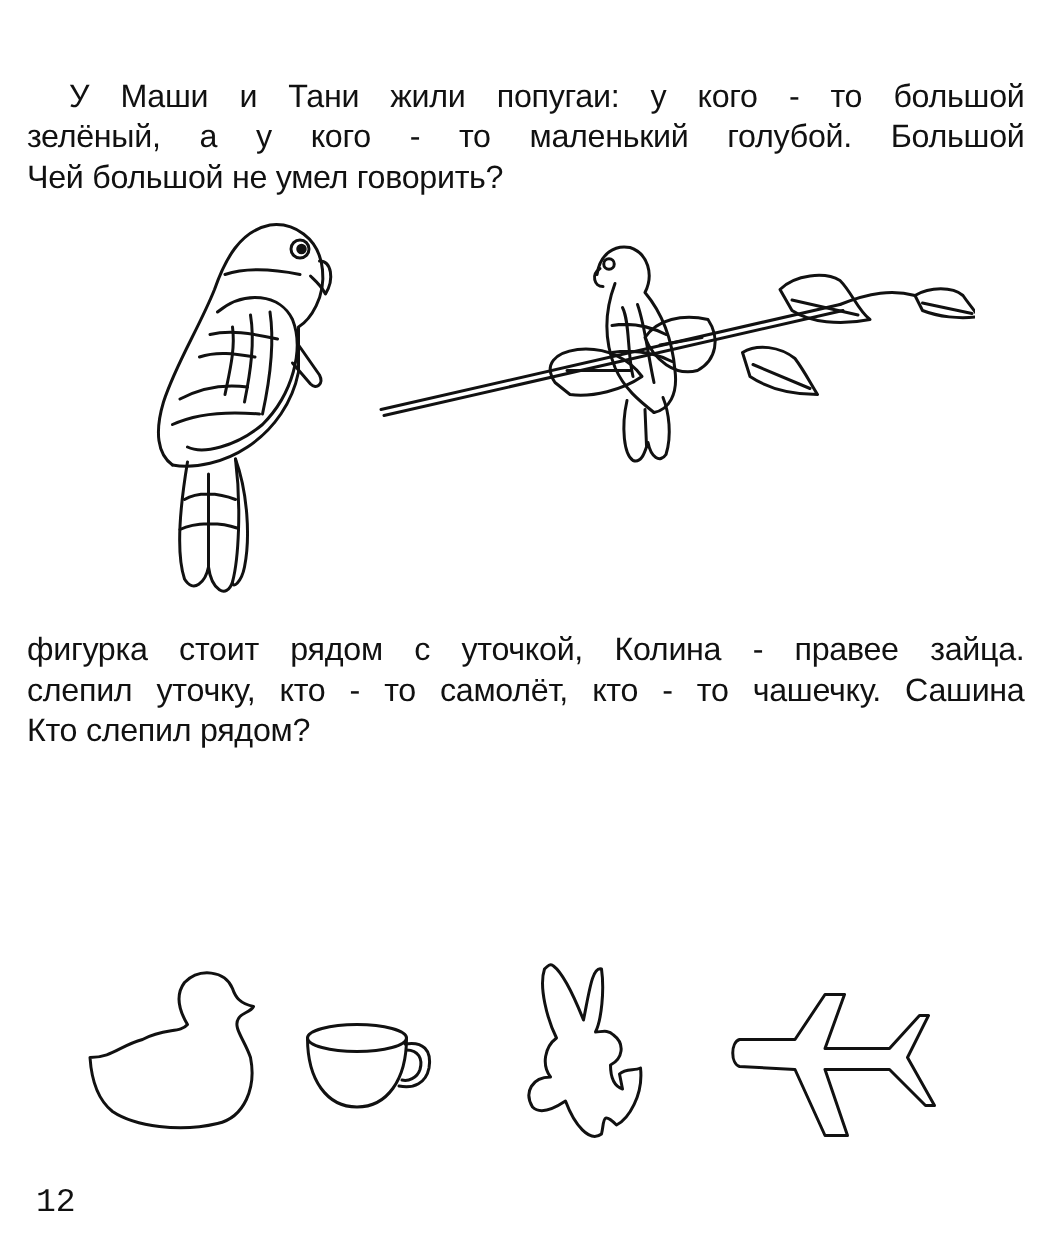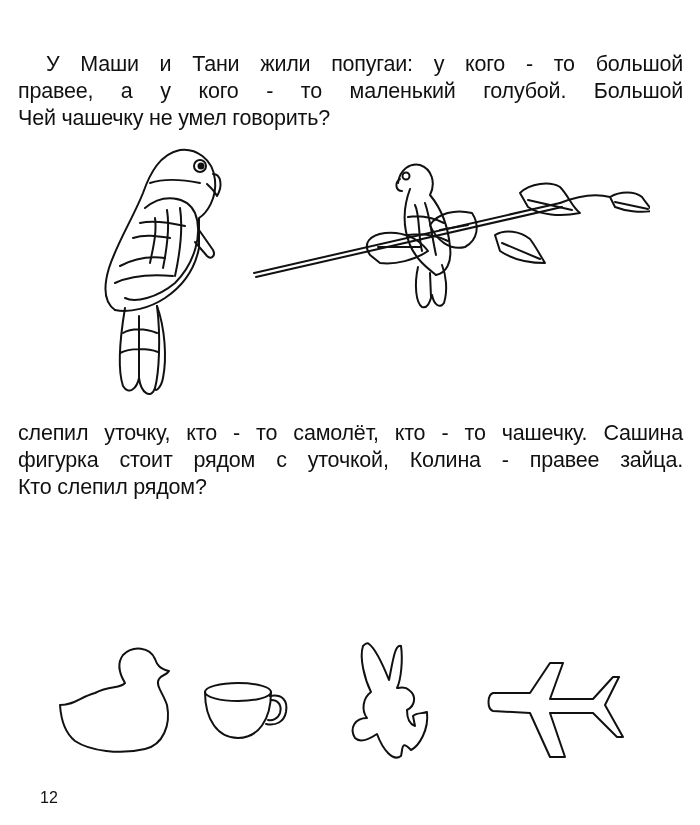--- a/index.html
+++ b/index.html
@@ -9,29 +9,29 @@
           text-align: justify; letter-spacing: -0.2px; }
   .para .line { display: block; white-space: nowrap; }
   .para .line.just { text-align-last: justify; white-space: normal; }
   .indent { padding-left: 28px; }
   #p1 { top: 11px; margin-top: 40px; }
   #p2 { top: 420px; }
   .illus { position: absolute; }
   svg { display: block; }
   svg path, svg line, svg ellipse, svg circle, svg polyline, svg polygon {
     fill: none; stroke: #111; stroke-width: 2; stroke-linecap: round; stroke-linejoin: round; }
-  .page-num { position: absolute; left: 40px; top: 789px; font-size: 16px; }
+  .page-num { position: absolute; left: 24px; top: 789px; font-size: 22px; font-family: Liberation Mono, monospace; }
 </style>
 </head>
 <body>
 
 <div id="p1" class="para">
   <span class="line just indent">У Маши и Тани жили попугаи: у кого - то большой</span>
-  <span class="line just">правее, а у кого - то маленький голубой. Большой</span>
-  <span class="line">Чей чашечку не умел говорить?</span>
+  <span class="line just">зелёный, а у кого - то маленький голубой. Большой</span>
+  <span class="line">Чей большой не умел говорить?</span>
 </div>
 
 <div class="illus" style="left:95px; top:138px;">
   <svg width="140" height="262" viewBox="0 0 140 262">
     <path d="M120,42 C118,20 100,10 85,12 C65,16 55,35 48,55 C38,80 22,105 14,130 C8,150 10,165 20,172"></path>
     <path d="M120,42 C122,60 112,75 104,80 L104,110"></path>
     <path d="M55,45 C70,40 90,42 105,45"></path>
     <circle cx="105" cy="28" r="6"></circle>
     <circle cx="106" cy="28" r="2.5" style="fill:#111"></circle>
     <path d="M118,36 C126,36 128,48 122,58 C119,52 114,48 112,46"></path>
@@ -62,22 +62,22 @@
     <circle cx="156" cy="21" r="3.5"></circle>
     <path d="M150,24 C144,28 146,36 152,36"></path>
     <path d="M160,34 C154,50 152,70 160,90 C166,104 176,112 186,120"></path>
     <path d="M165,50 C170,60 168,80 172,96 M175,48 C180,62 182,82 186,100 M158,62 C170,60 182,62 194,68 M158,80 C172,78 186,80 198,86"></path>
     <path d="M168,112 C164,130 166,148 172,152 C178,154 180,146 182,140 C184,150 190,154 194,148 C198,135 196,120 192,110"></path>
     <path d="M180,118 L181,142"></path>
   </svg>
 </div>
 
 <div id="p2" class="para">
+  <span class="line just">фигурка стоит рядом с уточкой, Колина - правее зайца.</span>
   <span class="line just">слепил уточку, кто - то самолёт, кто - то чашечку. Сашина</span>
-  <span class="line just">фигурка стоит рядом с уточкой, Колина - правее зайца.</span>
   <span class="line">Кто слепил рядом?</span>
 </div>
 
 <div class="illus" style="left:55px; top:645px;">
   <svg width="120" height="115" viewBox="0 0 120 115">
     <path d="M5,60 C20,60 25,52 40,48 C55,40 65,44 70,38 C64,28 62,18 68,10 C78,0 95,2 100,14 C102,20 105,24 114,26 C112,30 106,30 104,34 C100,40 108,48 112,60 C116,80 108,100 90,104 C65,110 35,106 20,96 C10,88 6,75 5,60 Z"></path>
   </svg>
 </div>
 
 <div class="illus" style="left:200px; top:680px;">

